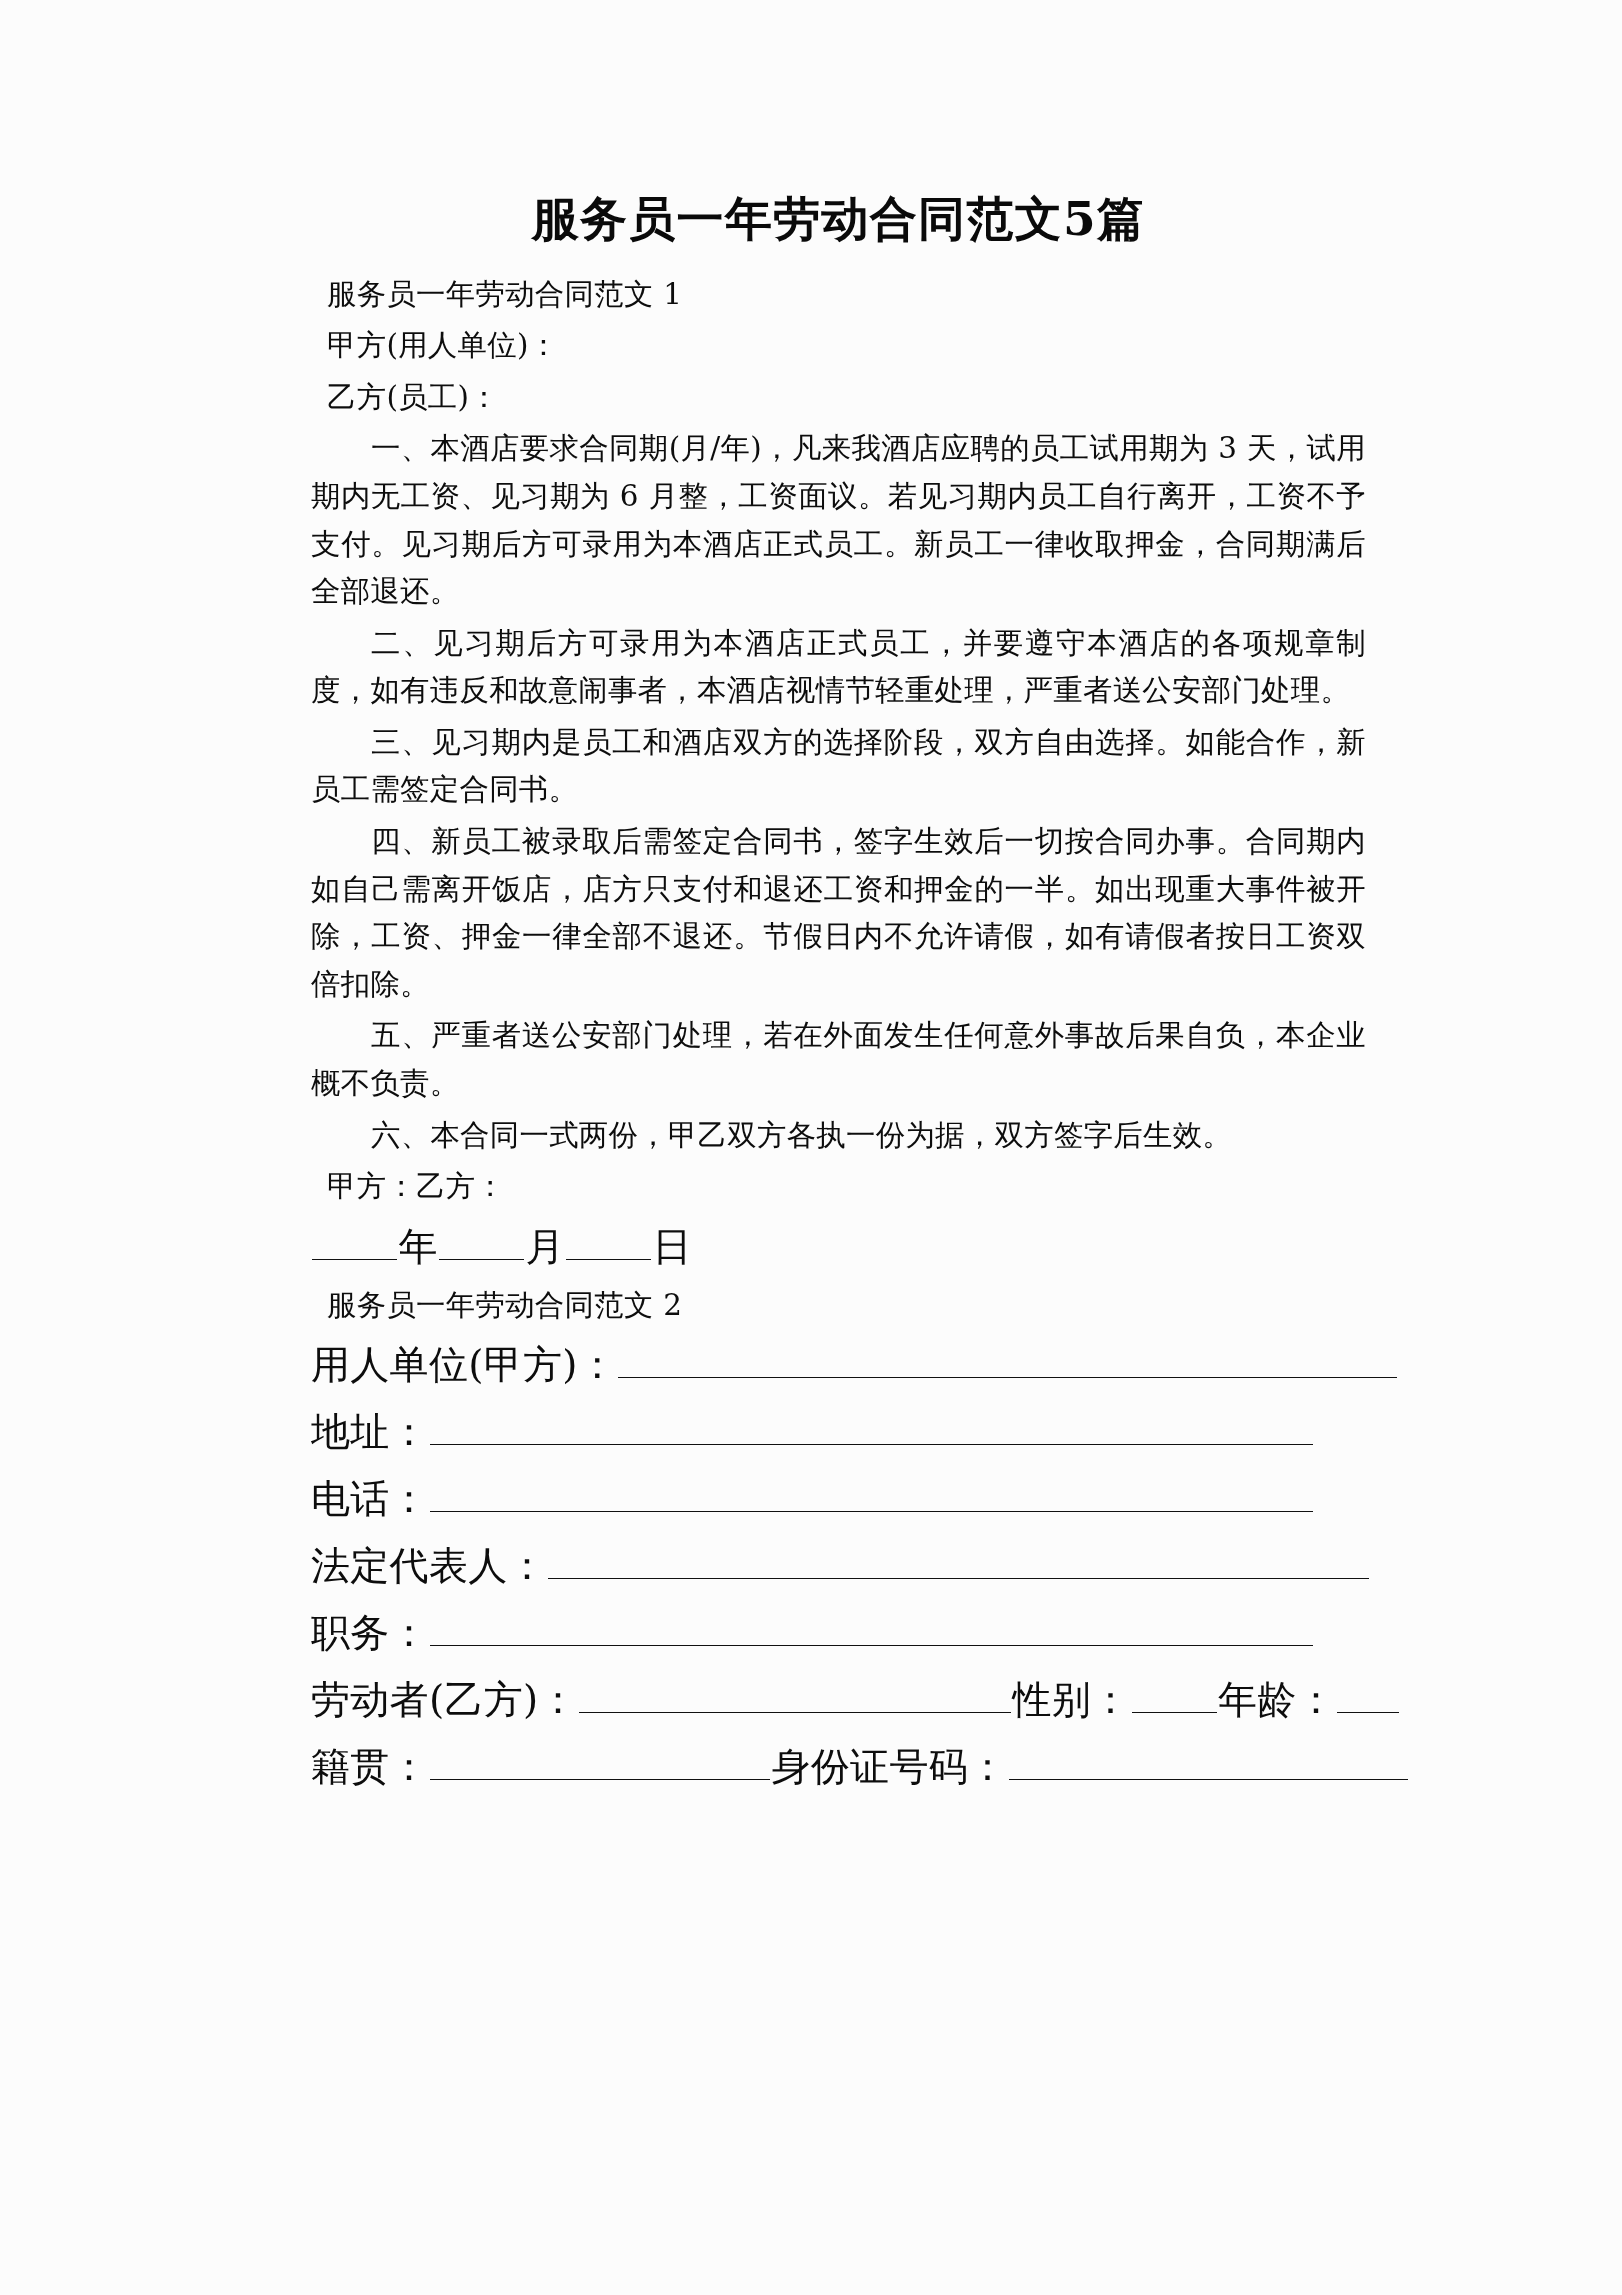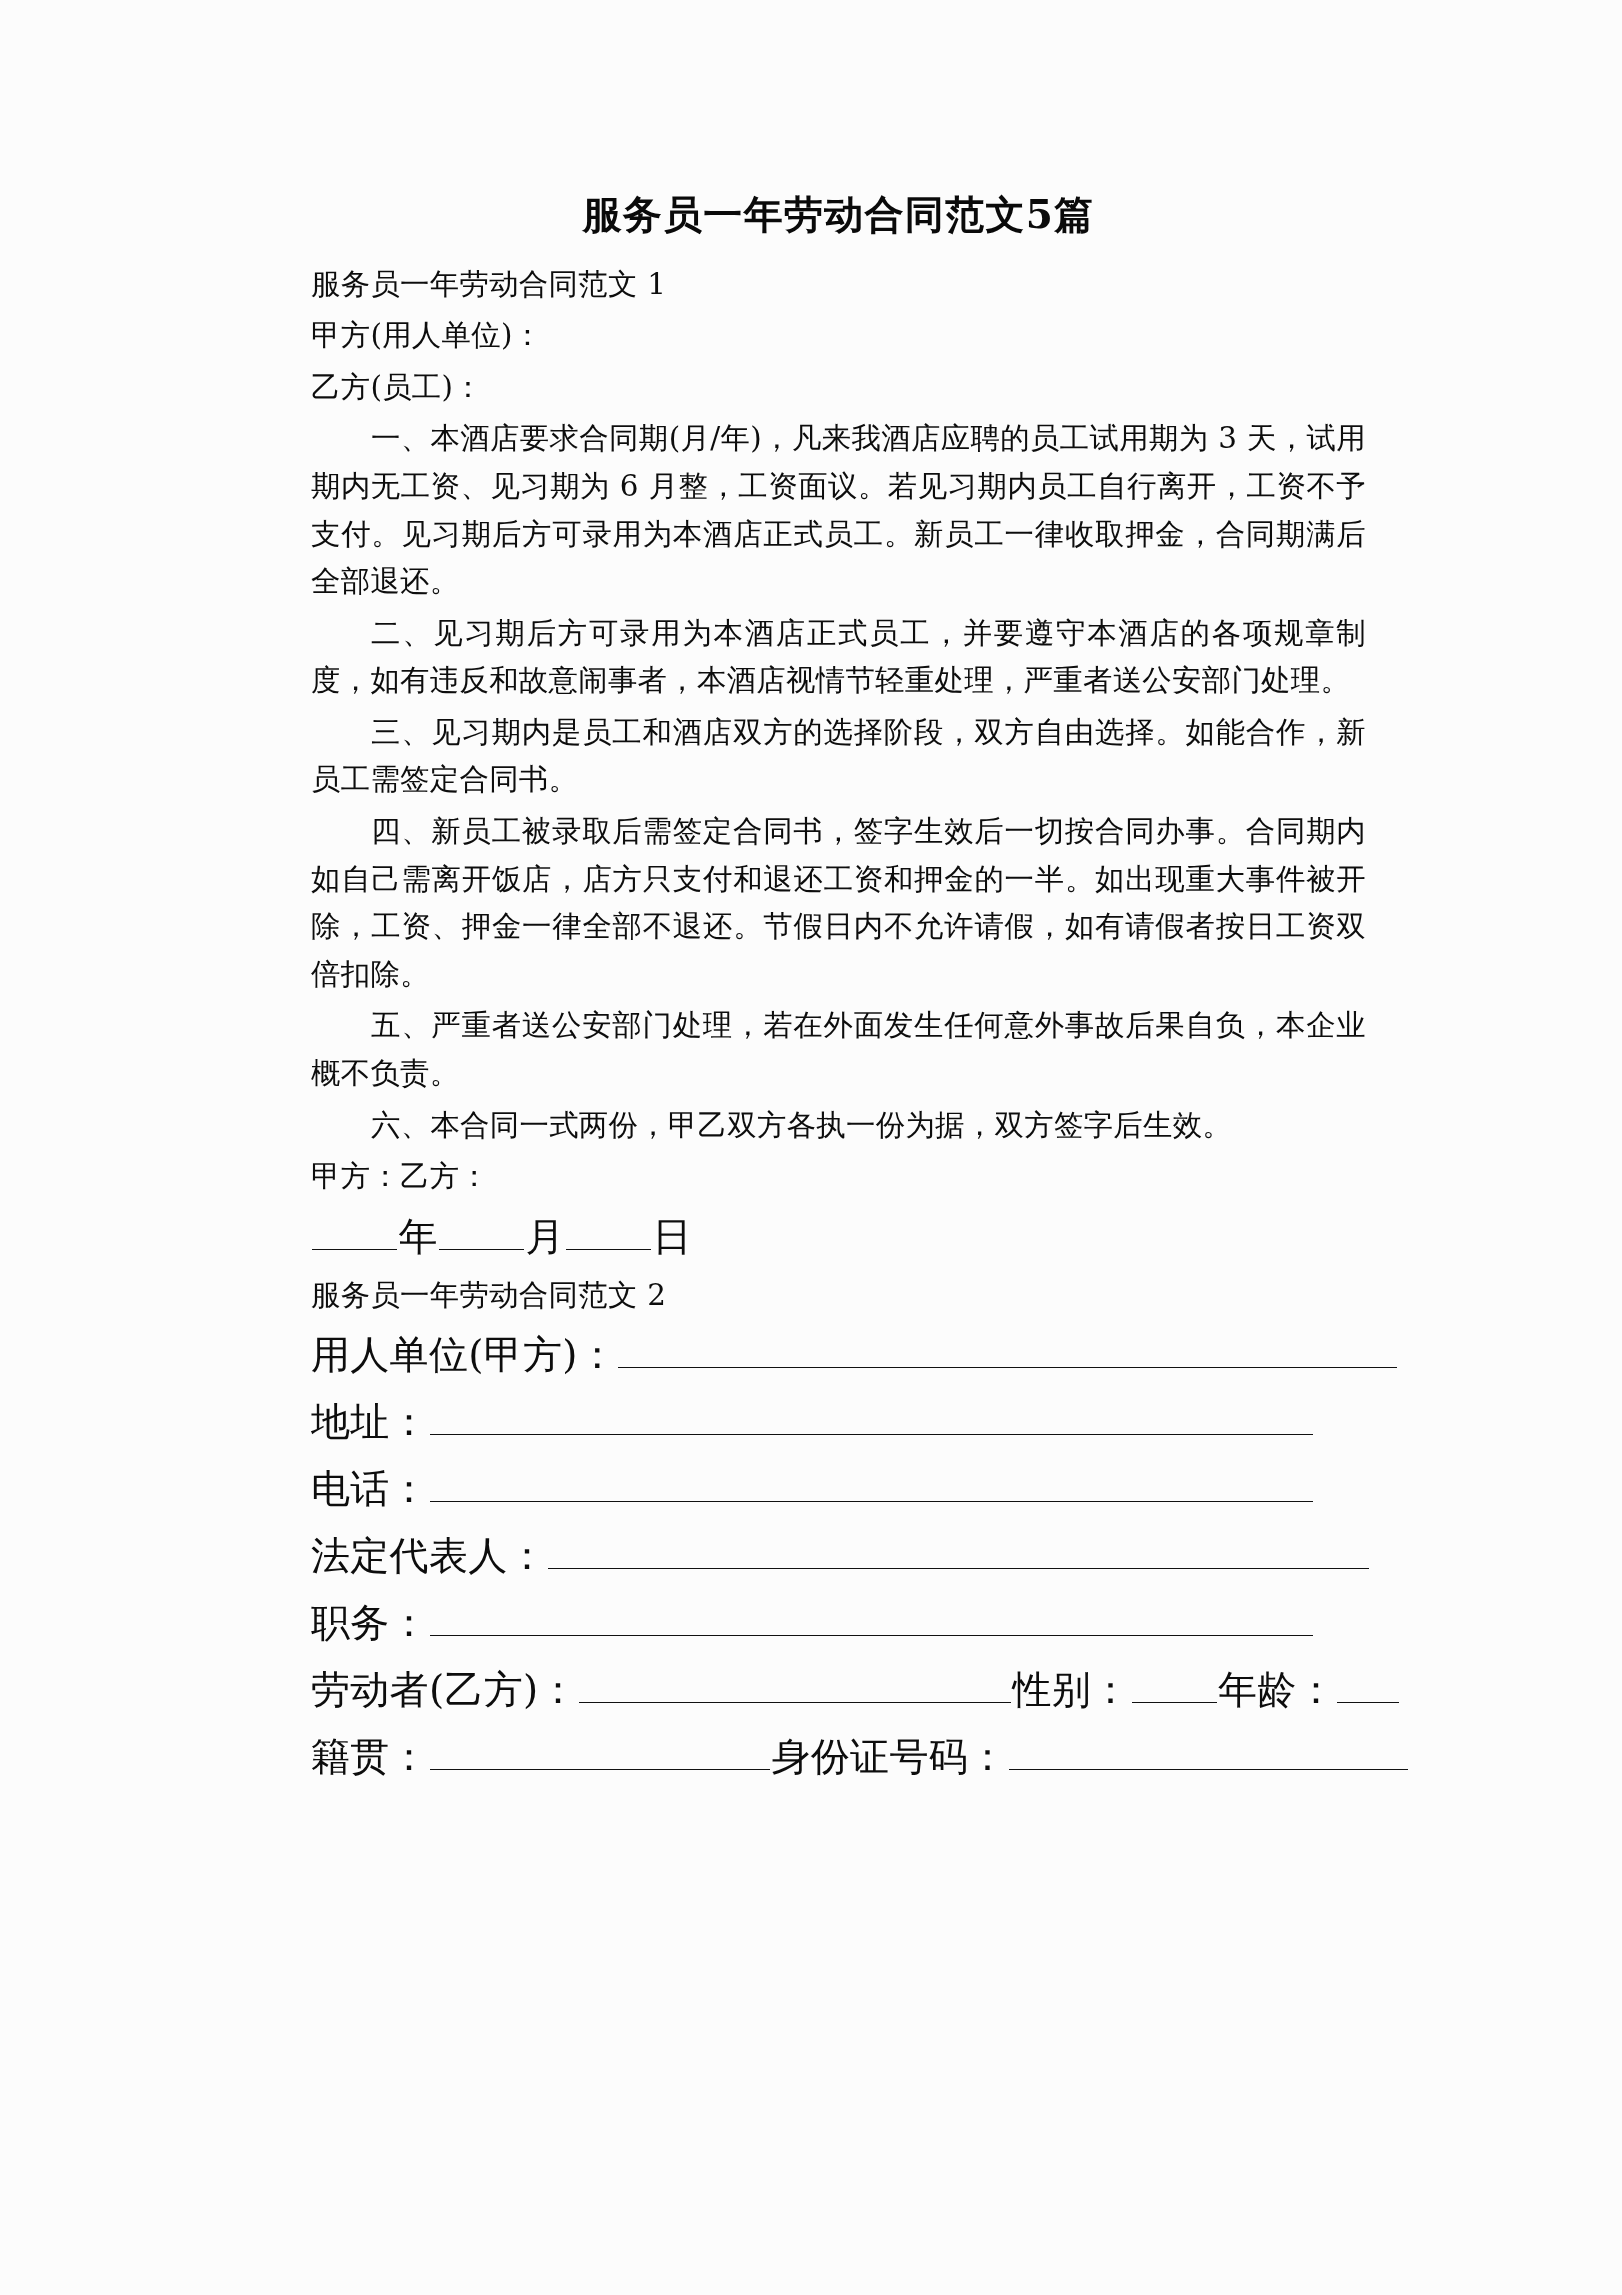--- a/index.html
+++ b/index.html
@@ -18,21 +18,21 @@
     box-sizing: border-box;
     overflow: hidden;
   }
   .content {
     position: absolute;
     left: 311px;
     top: 190px;
     width: 1055px;
   }
   .doc-title {
-    font-size: 39px;
+    font-size: 47px;
     font-weight: bold;
     line-height: 1.25;
     text-align: center;
     letter-spacing: 1.3px;
     margin: 0 0 22px 0;
     color: #0a0a0a;
     font-family: "DejaVu Serif", "Liberation Serif", serif;
   }
   .para {
     font-size: 29.4px;
@@ -41,20 +41,21 @@
     margin: 0 0 3.9px 0;
     text-align: justify;
     text-justify: inter-ideograph;
     letter-spacing: 0.3px;
   }
   .para.indent {
     text-indent: 60px;
   }
   .para.plain {
     text-indent: 0;
+    margin-left: 16px;
   }
   .field-line {
     font-size: 39px;
     line-height: 1.62;
     color: #0d0d0d;
     margin: 0 0 3.9px 0;
     white-space: nowrap;
     letter-spacing: 0.3px;
   }
   .blank {

